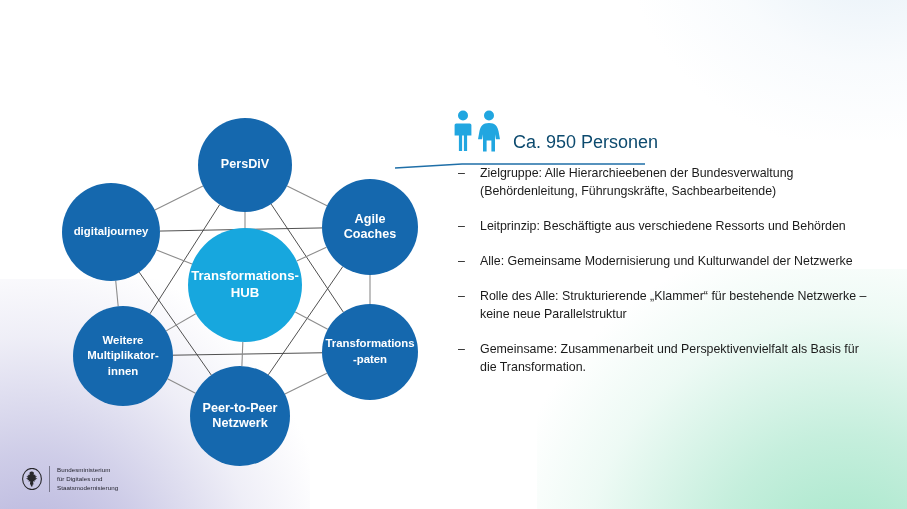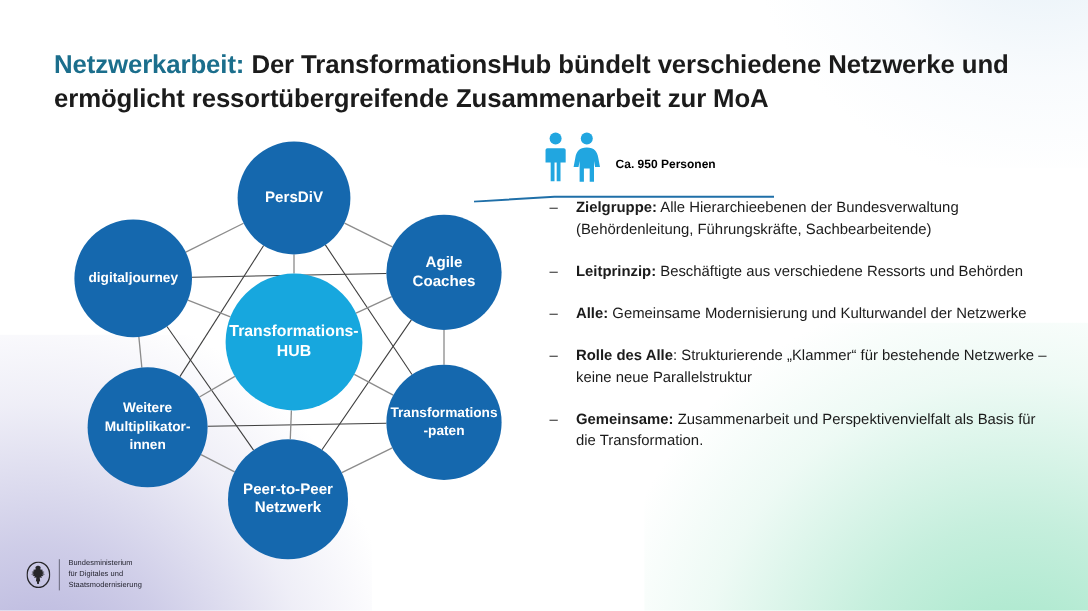--- a/index.html
+++ b/index.html
@@ -94,23 +94,23 @@
     position: absolute;
     left: 452px;
     top: 110px;
     width: 56px;
     height: 42px;
   }
   .callout-title {
     position: absolute;
     left: 513px;
     top: 132px;
-    font-size: 10px;
-    font-weight: bold;
-    color: #000000;
+    font-size: 18px;
+    font-weight: normal;
+    color: #0c4a6e;
     white-space: nowrap;
   }
   .callout-rule {
     position: absolute;
     left: 395px;
     top: 145px;
     width: 250px;
     height: 24px;
   }
 
@@ -130,21 +130,21 @@
     color: #1b1b1b;
   }
   .bullet:last-child { margin-bottom: 0; }
   .bullet .dash {
     position: absolute;
     left: 0;
     top: 0;
     color: #1b1b1b;
     font-size: 12.4px;
   }
-  .bullet .term { font-weight: bold; }
+  .bullet .term { font-weight: normal; }
 
   
   #logo {
     position: absolute;
     left: 22px;
     top: 466px;
     display: flex;
     align-items: center;
     gap: 7px;
   }
@@ -167,23 +167,20 @@
 <body>
 
 <div id="slide">
 
   <div class="bg-layer">
     <div class="bg-tr"></div>
     <div class="bg-bl"></div>
     <div class="bg-br"></div>
   </div>
 
-  <div class="headline">
-    <span class="accent">Netzwerkarbeit:</span><span> Der TransformationsHub bündelt verschiedene Netzwerke und ermöglicht ressortübergreifende Zusammenarbeit zur MoA</span>
-  </div>
 
   <div id="diagram">
     <svg id="diagram-svg" width="400" height="370" viewBox="0 0 400 370" xmlns="http://www.w3.org/2000/svg">
         <g>
           <line x1="247.10523042196718" y1="77.88419428929572" x2="286.99891361160803" y2="97.67146115135756" stroke="#8c8c8c" stroke-width="1.1"></line>
           <line x1="231.11910929757136" y1="96.07418750916673" x2="303.3251649726931" y2="204.09444679914887" stroke="#3d3d3d" stroke-width="0.9"></line>
           <line x1="179.69979486968657" y1="96.60933754008089" x2="109.91511184075898" y2="205.86240687225438" stroke="#3d3d3d" stroke-width="0.9"></line>
           <line x1="162.96192202300395" y1="78.01903898849802" x2="114.82693235899588" y2="102.08653382050207" stroke="#8c8c8c" stroke-width="1.1"></line>
           <line x1="330" y1="167" x2="330" y2="196" stroke="#8c8c8c" stroke-width="1.1"></line>
           <line x1="302.7977366274486" y1="158.54790598009393" x2="228.33569101307435" y2="266.8042646040688" stroke="#3d3d3d" stroke-width="0.9"></line>

